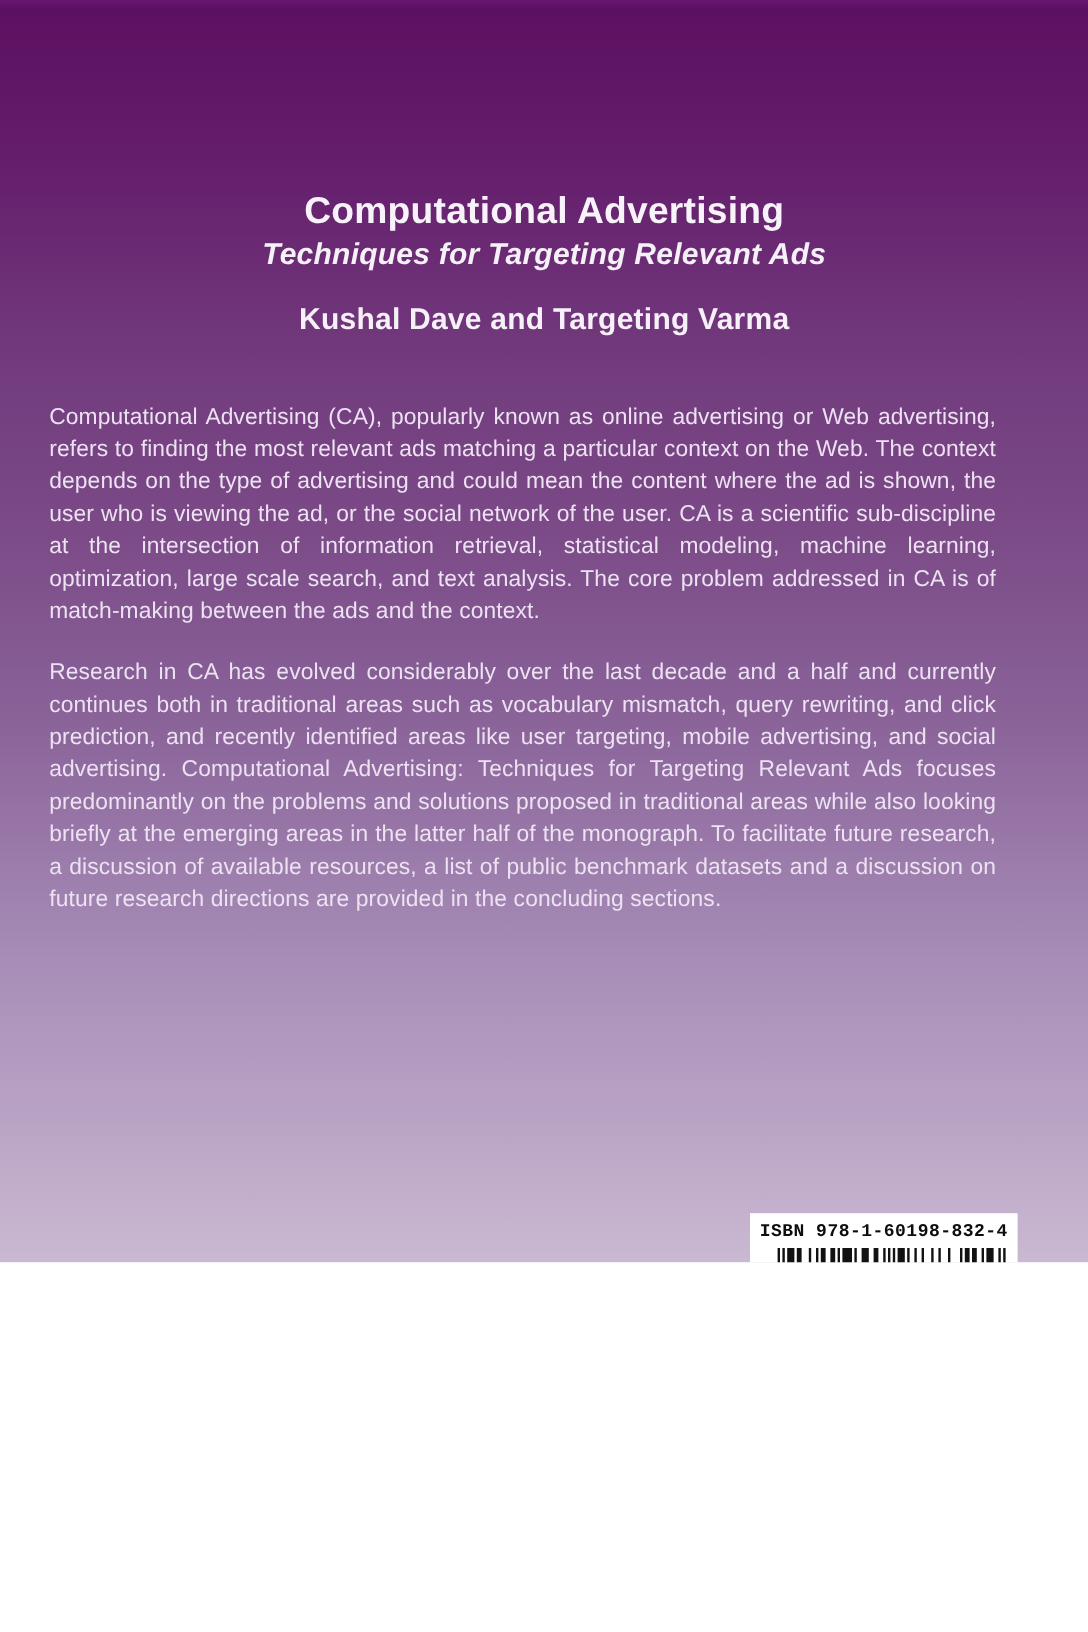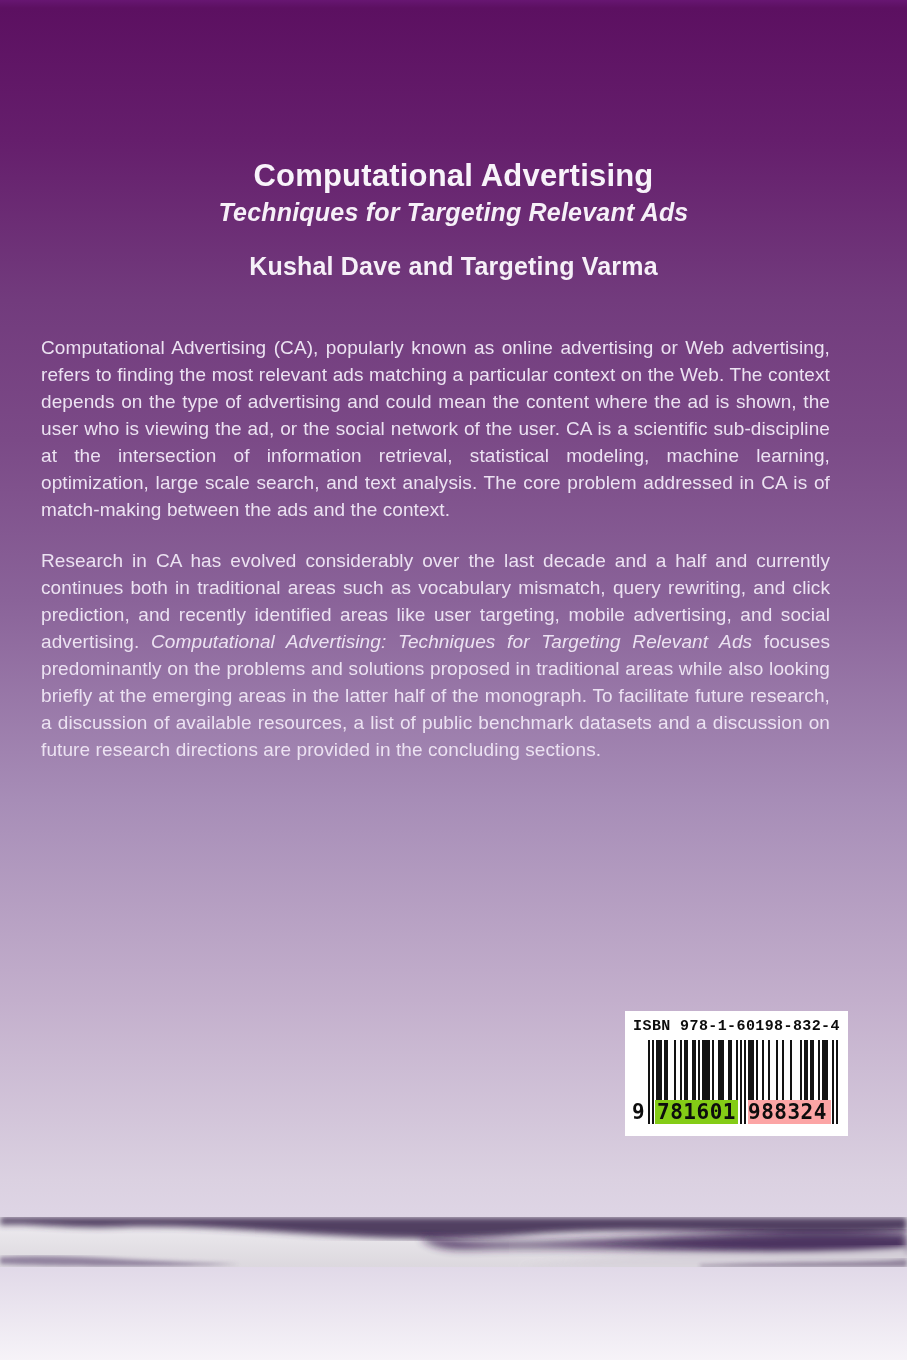--- a/index.html
+++ b/index.html
@@ -1,18 +1,18 @@
 <!DOCTYPE html>
 <html><head>
 <meta charset="utf-8">
 <style>
   html,body{margin:0;padding:0;background:#ffffff;}
   .cover{
     position:relative;
-    width:907px;height:1360px;
+    width:907px;height:1052px;
     overflow:hidden;
     font-family:"Liberation Sans",sans-serif;
     background:linear-gradient(to bottom,
       #671672 0px,
       #5c1061 8px,
       #651e6c 140px,
       #723b7d 300px,
       #7b4a87 440px,
       #8a6399 600px,
       #a78db7 800px,
@@ -25,21 +25,21 @@
     font-size:31px;font-weight:bold;color:#f8f3fa;letter-spacing:0.2px;}
   .book-subtitle{position:absolute;top:198px;left:0;right:0;text-align:center;
     font-size:25px;font-weight:bold;color:#f6f0f8;letter-spacing:0.2px;font-style:italic;}
   .book-authors{position:absolute;top:252px;left:0;right:0;text-align:center;
     font-size:25px;font-weight:bold;color:#f6f0f8;letter-spacing:0.2px;}
   .abstract{position:absolute;left:41px;width:789px;
     font-size:19px;line-height:27px;letter-spacing:0.1px;
     color:#ece2f2;text-align:justify;}
   .abstract.p1{top:334px;}
   .abstract.p2{top:547px;}
-  .abstract .ital{font-style:italic;}
+  .abstract .ital{}
   .pub-note{position:absolute;left:59px;top:1061px;width:560px;
     font-size:19px;line-height:26.5px;color:#4a4253;}
   .pub-note .ln1{font-style:italic;}
   .pub-note sup{font-size:12px;line-height:0;}
   
   .barcode-box{position:absolute;left:625px;top:1011px;width:223px;height:125px;
     background:#ffffff;box-sizing:border-box;padding:7px 8px 0 8px;}
   .bc-label{font-family:Liberation Mono, monospace;font-weight:bold;
     font-size:15px;letter-spacing:0.4px;color:#0d0d0d;text-align:center;
     white-space:nowrap;height:18px;}

